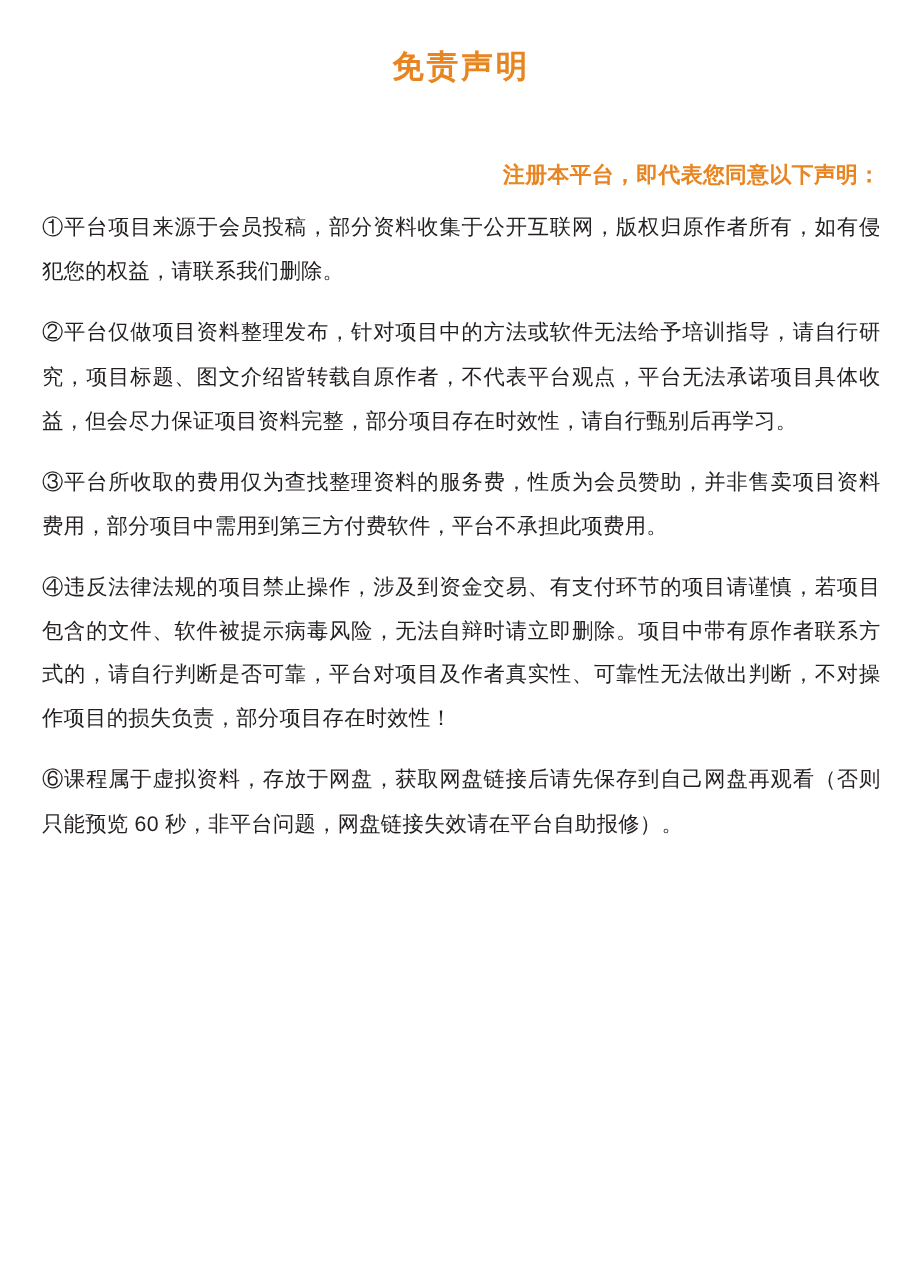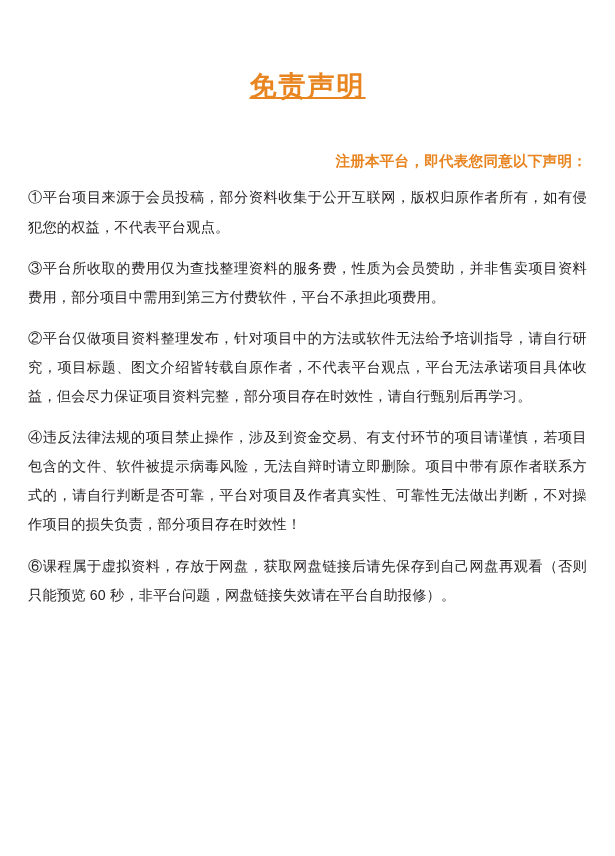--- a/index.html
+++ b/index.html
@@ -17,27 +17,26 @@
   .page {
     position: relative;
     width: 615px;
     height: 856px;
     box-sizing: border-box;
     padding: 0 28px;
   }
   .title {
     text-align: center;
     color: #e98521;
-    font-size: 27px;
+    font-size: 21px;
     font-weight: bold;
     letter-spacing: 2px;
-    margin-top: 70px;
+    margin-top: 32px;
     margin-bottom: 0;
     line-height: 1.2;
-    text-decoration: underline;
   }
   .subtitle {
     color: #e98521;
     font-size: 14.5px;
     font-weight: bold;
     margin-top: 50px;
     margin-bottom: 0;
     letter-spacing: 0.3px;
     text-align: right;
   }
@@ -53,18 +52,18 @@
   .para:first-of-type {
     margin-top: 14px;
   }
 </style>
 </head>
 <body>
 
 <div class="page">
   <h1 class="title">免责声明</h1>
   <p class="subtitle">注册本平台，即代表您同意以下声明：</p>
-  <p class="para">①平台项目来源于会员投稿，部分资料收集于公开互联网，版权归原作者所有，如有侵犯您的权益，不代表平台观点。</p>
+  <p class="para">①平台项目来源于会员投稿，部分资料收集于公开互联网，版权归原作者所有，如有侵犯您的权益，请联系我们删除。</p>
+  <p class="para">②平台仅做项目资料整理发布，针对项目中的方法或软件无法给予培训指导，请自行研究，项目标题、图文介绍皆转载自原作者，不代表平台观点，平台无法承诺项目具体收益，但会尽力保证项目资料完整，部分项目存在时效性，请自行甄别后再学习。</p>
   <p class="para">③平台所收取的费用仅为查找整理资料的服务费，性质为会员赞助，并非售卖项目资料费用，部分项目中需用到第三方付费软件，平台不承担此项费用。</p>
-  <p class="para">②平台仅做项目资料整理发布，针对项目中的方法或软件无法给予培训指导，请自行研究，项目标题、图文介绍皆转载自原作者，不代表平台观点，平台无法承诺项目具体收益，但会尽力保证项目资料完整，部分项目存在时效性，请自行甄别后再学习。</p>
   <p class="para">④违反法律法规的项目禁止操作，涉及到资金交易、有支付环节的项目请谨慎，若项目包含的文件、软件被提示病毒风险，无法自辩时请立即删除。项目中带有原作者联系方式的，请自行判断是否可靠，平台对项目及作者真实性、可靠性无法做出判断，不对操作项目的损失负责，部分项目存在时效性！</p>
   <p class="para">⑥课程属于虚拟资料，存放于网盘，获取网盘链接后请先保存到自己网盘再观看（否则只能预览 60 秒，非平台问题，网盘链接失效请在平台自助报修）。</p>
 </div>
 
 </body></html>

